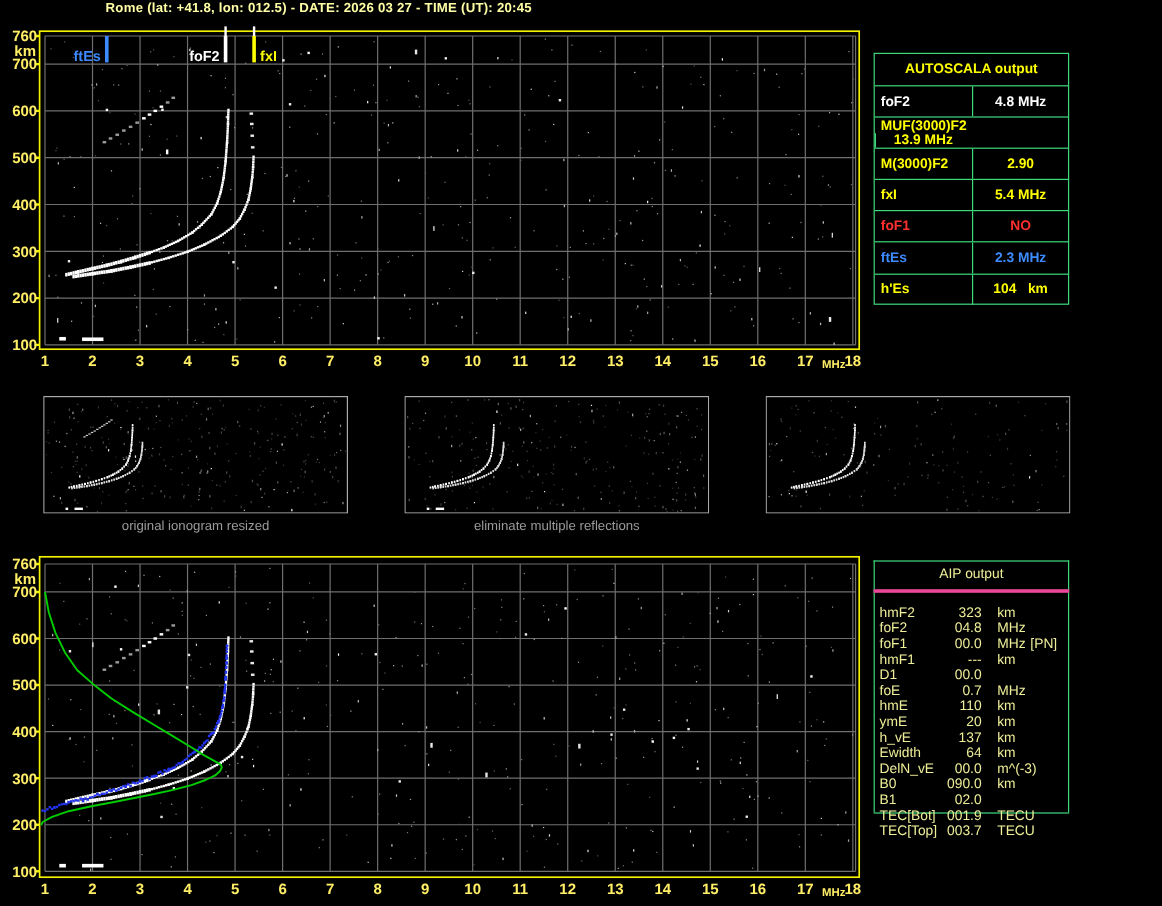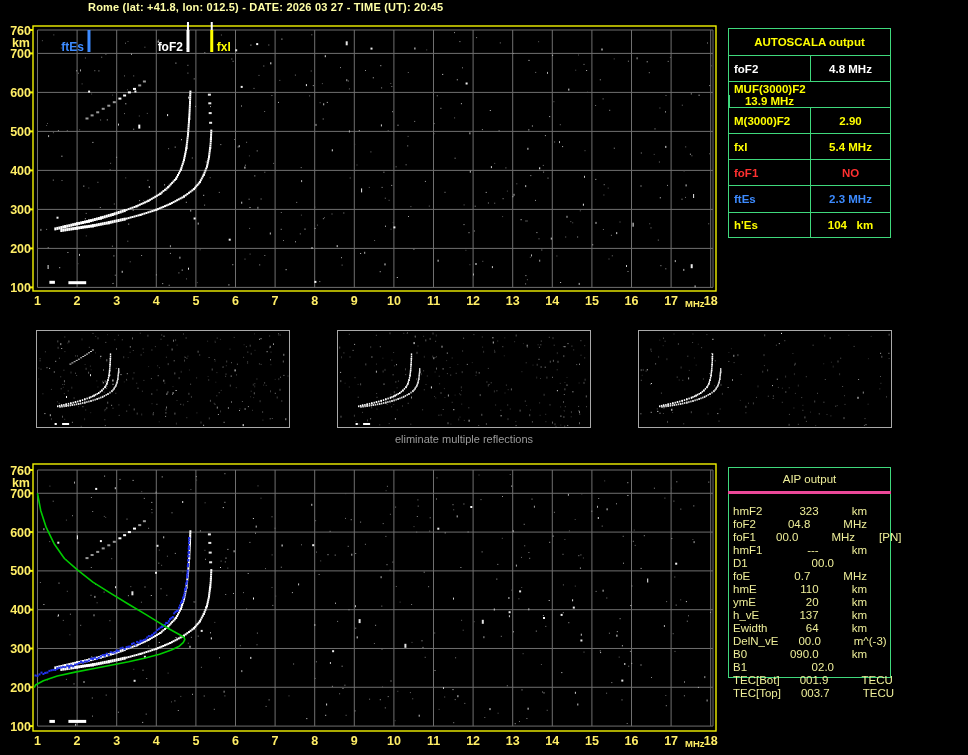--- a/index.html
+++ b/index.html
@@ -2,37 +2,37 @@
 <html><head>
 <meta charset="utf-8">
 <style>
   html,body{margin:0;padding:0;background:#000;}
   .stage{position:relative;width:968px;height:755px;background:#000;overflow:hidden;
          font-family:"Liberation Sans",sans-serif;}
   .title{position:absolute;left:88px;top:1px;font-size:11px;font-weight:bold;
          color:#ffffa6;letter-spacing:.2px;white-space:pre;}
   svg{position:absolute;display:block;}
   
-  .as-table{position:absolute;left:728px;top:28px;width:163px;height:210px;
+  .as-table{position:absolute;left:728px;top:44px;width:163px;height:210px;
             border:1px solid #3fd97c;box-sizing:border-box;font-weight:bold;font-size:11.5px;}
   .as-header{height:26px;display:flex;align-items:center;justify-content:center;color:#ffff00;}
   .as-row{height:26.1px;display:flex;border-top:1px solid #3fd97c;box-sizing:border-box;}
   .as-label{flex:1;display:flex;align-items:center;padding-left:5px;}
   .as-value{width:79px;border-left:1px solid #3fd97c;display:flex;align-items:center;
             justify-content:center;white-space:pre;}
   
   .aip-table{position:absolute;left:728px;top:467px;width:163px;height:238px;
              box-sizing:border-box;font-size:11.5px;color:#eeee99;}
   .aip-box{position:absolute;left:0;top:0;width:163px;height:210px;box-sizing:border-box;
            border-left:1px solid #3fd97c;border-right:1px solid #3fd97c;border-top:1px solid #3fd97c;}
   .aip-bottomline{position:absolute;left:0;top:210px;width:163px;height:1px;background:#3fd97c;}
   .aip-header{position:absolute;left:0;top:0;width:163px;height:27px;display:flex;
               align-items:center;justify-content:center;border-bottom:3px solid #ec4899;box-sizing:border-box;}
   .aip-rows{position:absolute;left:0;top:37px;width:163px;}
-  .aip-row{height:13px;display:flex;align-items:center;gap:20px;}
+  .aip-row{height:13px;display:flex;align-items:center;}
   .aip-name{width:52px;padding-left:5px;white-space:pre;}
   .aip-val{width:33px;text-align:right;white-space:pre;}
   .aip-unit{margin-left:13px;white-space:pre;}
   .aip-note{margin-left:4px;white-space:pre;}
   
   .thumb-caption{position:absolute;top:433px;width:254px;text-align:center;
                  font-size:11px;color:#9b9b9b;}
 </style>
 </head>
 <body>
@@ -1916,20 +1916,21 @@
       <rect x="81.3" y="46.4" width="1.4" height="1.8" fill="#e0e0e0"></rect>
       <rect x="81.6" y="44.6" width="1.4" height="1.8" fill="#e0e0e0"></rect>
       <rect x="81.6" y="44.6" width="1.4" height="1.8" fill="#e0e0e0"></rect>
       <rect x="81.7" y="43.0" width="1.4" height="1.8" fill="#e0e0e0"></rect>
       <rect x="81.9" y="41.4" width="1.4" height="1.8" fill="#e0e0e0"></rect>
       <rect x="81.9" y="41.4" width="1.4" height="1.8" fill="#e0e0e0"></rect>
       <rect x="82.0" y="39.8" width="1.4" height="1.8" fill="#e0e0e0"></rect>
       <rect x="82.0" y="38.1" width="1.4" height="1.8" fill="#e0e0e0"></rect>
     </svg>
 
+  <div class="thumb-caption" style="left:36px">original ionogram resized</div>
   <div class="thumb-caption" style="left:337px">eliminate multiple reflections</div>
 
   <svg style="left:0;top:456px" width="730" height="300">
       <rect x="33" y="8" width="683" height="267" fill="none" stroke="#f2f200" stroke-width="1.4"></rect>
       <line x1="37.5" y1="14" x2="37.5" y2="270.08" stroke="#6f6f6f" stroke-width="1"></line>
       <line x1="77.1" y1="14" x2="77.1" y2="270.08" stroke="#6f6f6f" stroke-width="1"></line>
       <line x1="116.7" y1="14" x2="116.7" y2="270.08" stroke="#6f6f6f" stroke-width="1"></line>
       <line x1="156.3" y1="14" x2="156.3" y2="270.08" stroke="#6f6f6f" stroke-width="1"></line>
       <line x1="195.9" y1="14" x2="195.9" y2="270.08" stroke="#6f6f6f" stroke-width="1"></line>
       <line x1="235.5" y1="14" x2="235.5" y2="270.08" stroke="#6f6f6f" stroke-width="1"></line>

